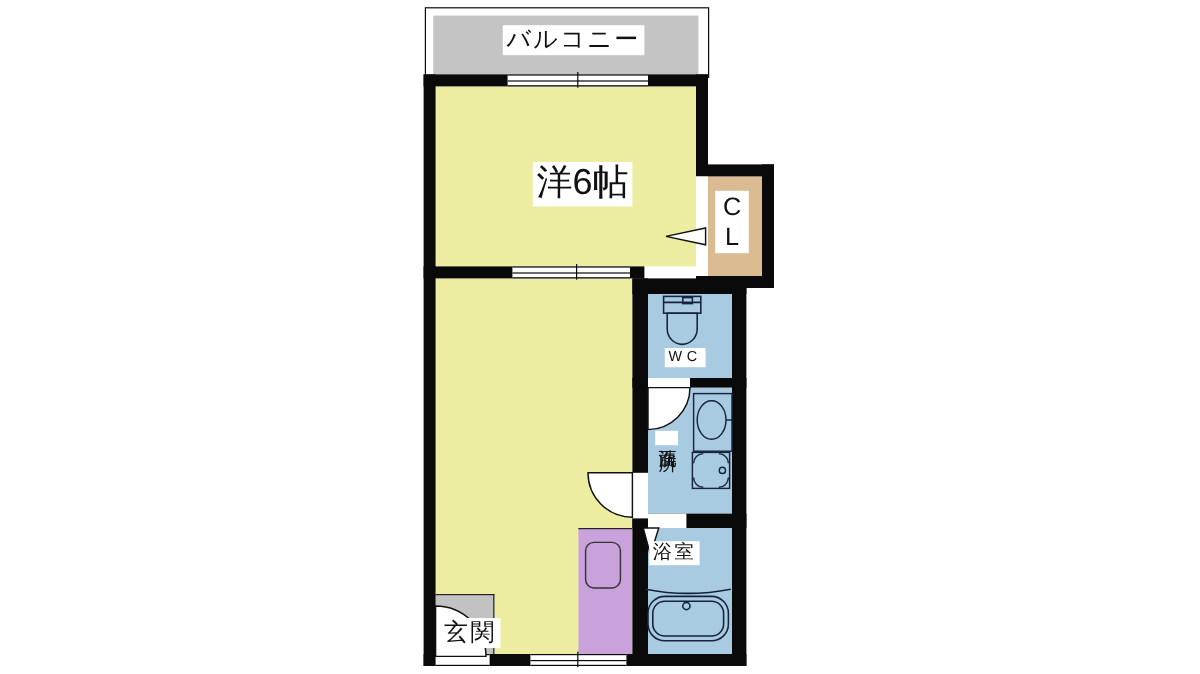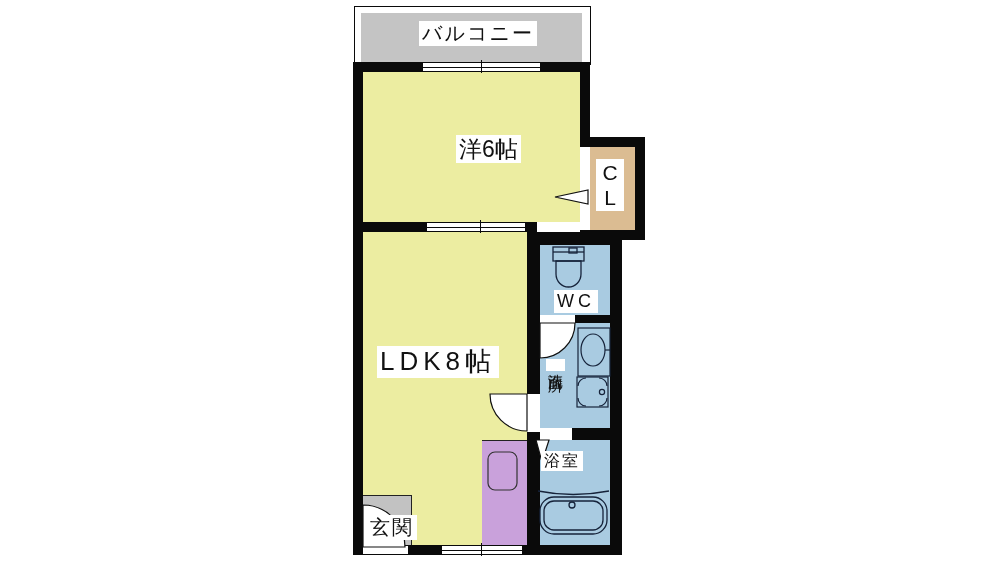--- a/index.html
+++ b/index.html
@@ -112,24 +112,23 @@
       <path d="M538,491 Q573,498 609,491"></path>
       <rect x="540" y="497" width="67" height="37" rx="14"></rect>
       <rect x="544" y="501" width="59" height="29" rx="10"></rect>
       <circle cx="572" cy="505" r="3"></circle>
     </g>
 
     <rect x="488" y="452" width="29" height="38" rx="7" fill="none" stroke="#333" stroke-width="1.2"></rect>
   </svg>
 
   <div class="label" style="left:419px;top:21px;font-size:20px;letter-spacing:2px;">バルコニー</div>
-  <div class="label" style="left:456px;top:135px;font-size:23px;text-align:center;">洋6帖</div>
+  <div class="label" style="left:444px;top:135px;font-size:30px;text-align:center;">洋6帖</div>
   <div class="label" style="left:596px;top:159px;width:28px;font-size:21px;line-height:25px;text-align:center;padding:1px 0;">
     <span style="display:block;">C</span>
     <span style="display:block;">L</span>
   </div>
-  <div class="label" style="left:377px;top:346px;font-size:26px;letter-spacing:5px;">LDK8帖</div>
-  <div class="label" style="left:554px;top:290px;font-size:18px;letter-spacing:4px;">WC</div>
+  <div class="label" style="left:554px;top:290px;font-size:12px;letter-spacing:4px;">WC</div>
   <div class="label" style="left:546px;top:359px;font-size:15px;writing-mode:vertical-rl;text-orientation:upright;letter-spacing:2px;padding:3px 1px;">洗面所</div>
   <div class="label" style="left:541px;top:451px;font-size:16px;letter-spacing:2px;">浴室</div>
   <div class="label" style="left:367px;top:515px;font-size:20px;letter-spacing:2px;">玄関</div>
 
 </div>
 
 </body></html>

